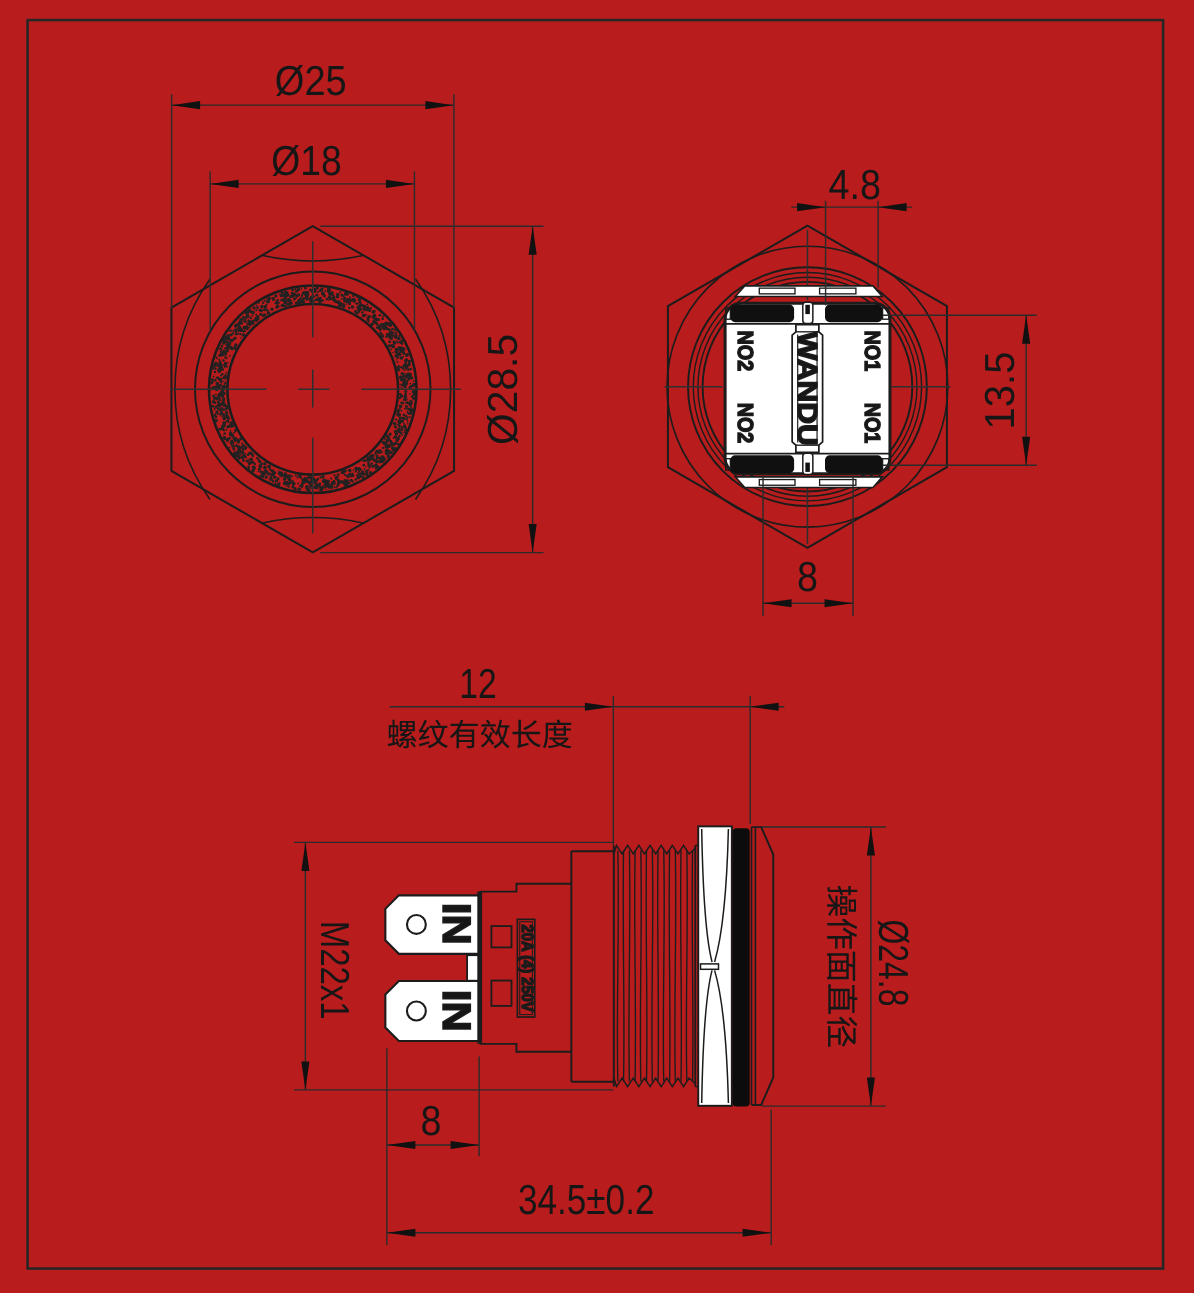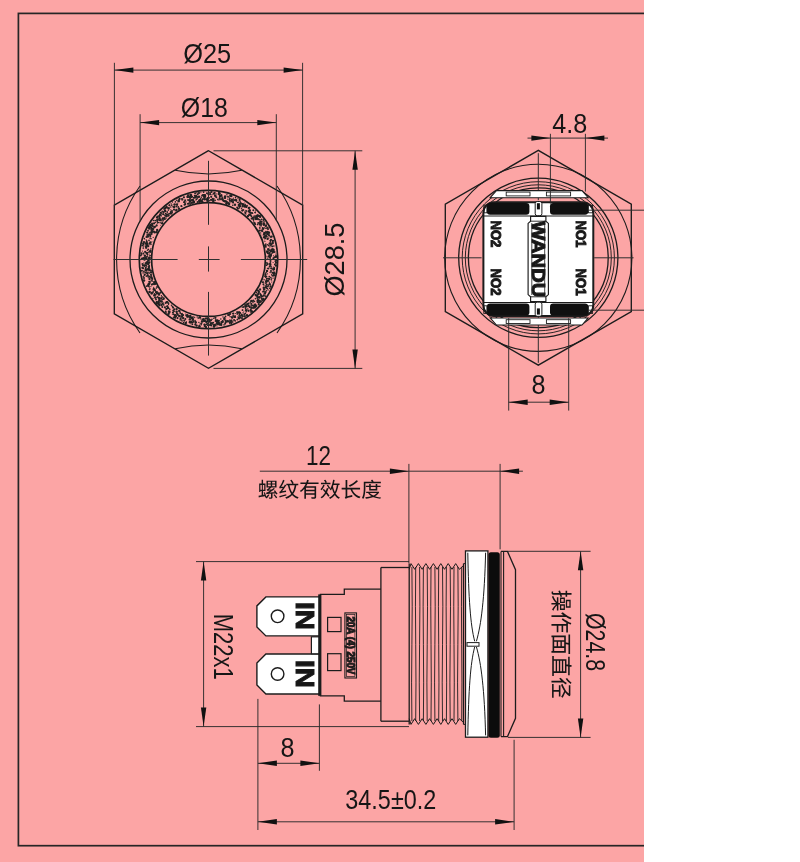--- a/index.html
+++ b/index.html
@@ -1,16 +1,16 @@
 <!DOCTYPE html>
 <html><head>
 <meta charset="utf-8">
 <style>
   html,body { margin:0; padding:0; background:#ffffff; }
-  .stage { position:relative; width:644px; height:862px; background:#fca5a5; overflow:hidden; }
+  .stage { position:relative; width:796px; height:862px; background:#b91c1c; overflow:hidden; }
   svg { display:block; }
   .dtxt { font-family:"Liberation Sans","DejaVu Sans",sans-serif; fill:#161616; }
 </style>
 </head>
 <body>
 
 <div class="stage">
 <svg width="800" height="862" viewBox="0 0 800 862">
 <g>
 <rect x="18.4" y="13.4" width="757" height="832.3" fill="none" stroke="#262626" stroke-width="1.7"></rect>

